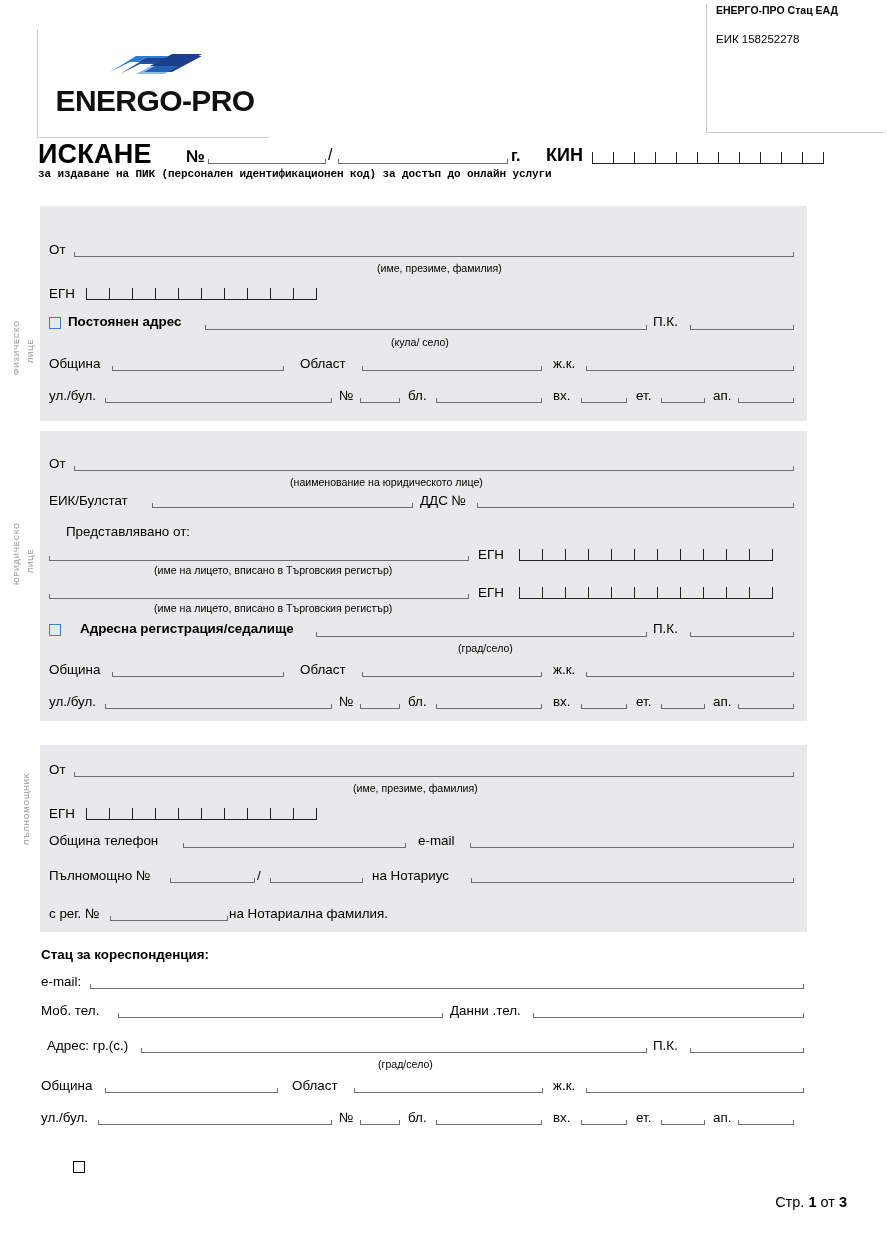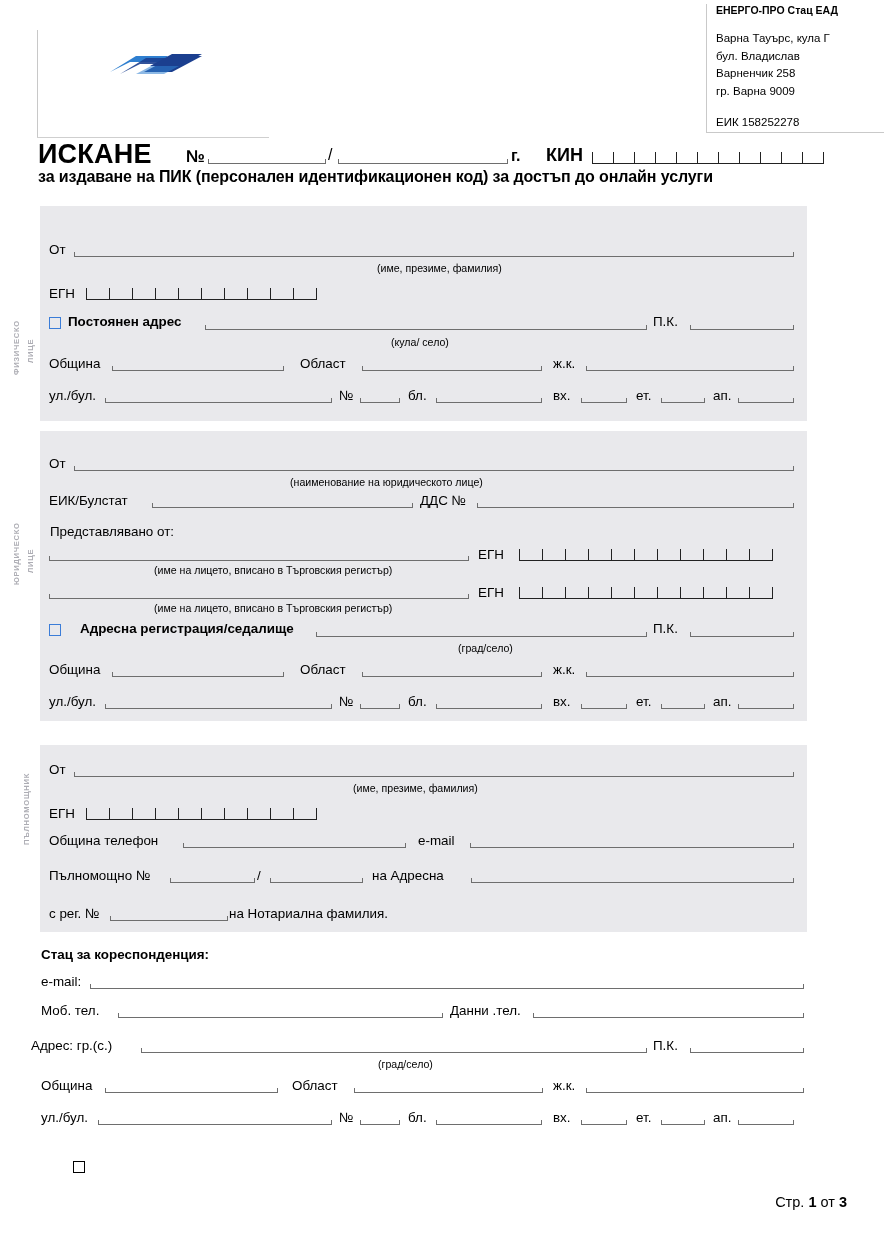--- a/index.html
+++ b/index.html
@@ -118,23 +118,24 @@
     position: absolute; left: 473px; top: 7px;
     font-size: 16px; font-weight: bold;
   }
   .t-kin {
     position: absolute; left: 508px; top: 5px;
     font-size: 18px; font-weight: bold;
   }
   .subtitle {
     position: absolute;
     left: 38px; top: 168px;
-    font-size: 16px;
+    font-size: 11px;
     font-weight: bold;
     letter-spacing: -0.1px;
+    font-family: Liberation Mono, monospace;
   }
 
   
   .uline {
     position: absolute;
     border-bottom: 1px solid #6e6e6e;
     height: 0;
   }
   .uline.tickL::before,
   .uline.tickR::after {
@@ -227,31 +228,26 @@
   <div class="logo-block">
     <span class="logo-swoosh">
       <svg width="100" height="34" viewBox="0 0 100 34">
         <path d="M4 24 L30 8 L62 8 L54 14 L24 14 Z" fill="#2f7fd0"></path>
         <path d="M14 26 L40 10 L72 10 L64 16 L34 16 Z" fill="#1b3f8f" opacity="0.9"></path>
         <path d="M38 24 L66 24 L96 8 L68 8 Z" fill="#1b3f8f"></path>
         <path d="M30 26 L58 26 L88 10 L60 10 Z" fill="#2f7fd0" opacity="0.55"></path>
         <path d="M44 18 L74 18 L96 6 L66 6 Z" fill="#1b3f8f"></path>
       </svg>
     </span>
+    <div class="logo-word">ENERGO-PRO</div>
   </div>
 
   <div class="company-box">
     <div class="divider-l"></div>
     <div class="company-name">ЕНЕРГО-ПРО Стац ЕАД</div>
-    <div class="company-addr">
-      <div>Варна Тауърс, кула Г</div>
-      <div>бул. Владислав</div>
-      <div>Варненчик 258</div>
-      <div>гр. Варна 9009</div>
-    </div>
     <div class="company-eik">ЕИК 158252278</div>
     <div class="company-underline"></div>
   </div>
 
   <div class="title-row">
     <span class="t-iskane">ИСКАНЕ</span>
     <span class="t-no">№</span>
     <span class="uline tickL tickR" style="left:170px; top:23px; width:118px;"></span>
     <span class="t-slash">/</span>
     <span class="uline tickL tickR" style="left:300px; top:23px; width:170px;"></span>
@@ -330,21 +326,21 @@
 
   <span class="lbl" style="left:49px; top:456px;">От</span>
   <span class="uline tickL tickR" style="left:74px; top:470px; width:720px;"></span>
   <span class="hint" style="left:290px; top:476px;">(наименование на юридическото лице)</span>
 
   <span class="lbl" style="left:49px; top:493px;">ЕИК/Булстат</span>
   <span class="uline tickL tickR" style="left:152px; top:507px; width:261px;"></span>
   <span class="lbl" style="left:420px; top:493px;">ДДС №</span>
   <span class="uline tickL tickR" style="left:477px; top:507px; width:317px;"></span>
 
-  <span class="lbl" style="left:50px; top:524px;">Представлявано от:</span>
+  <span class="lbl" style="left:66px; top:524px;">Представлявано от:</span>
 
   <span class="uline tickL tickR" style="left:49px; top:560px; width:420px;"></span>
   <span class="hint" style="left:154px; top:564px;">(име на лицето, вписано в Търговския регистър)</span>
   <span class="lbl" style="left:478px; top:547px;">ЕГН</span>
   <span class="comb endcap" style="left:519px; top:549px;">
       <i style="width: 22px;"></i>
       <i style="width: 22px;"></i>
       <i style="width: 22px;"></i>
       <i style="width: 22px;"></i>
       <i style="width: 22px;"></i>
@@ -422,38 +418,38 @@
 
   <span class="lbl" style="left:49px; top:833px;">Община телефон</span>
   <span class="uline tickL tickR" style="left:183px; top:847px; width:223px;"></span>
   <span class="lbl" style="left:418px; top:833px;">e-mail</span>
   <span class="uline tickL tickR" style="left:470px; top:847px; width:324px;"></span>
 
   <span class="lbl" style="left:49px; top:868px;">Пълномощно №</span>
   <span class="uline tickL tickR" style="left:170px; top:882px; width:85px;"></span>
   <span class="lbl" style="left:257px; top:868px;">/</span>
   <span class="uline tickL tickR" style="left:270px; top:882px; width:93px;"></span>
-  <span class="lbl" style="left:372px; top:868px;">на Адресна</span>
+  <span class="lbl" style="left:372px; top:868px;">на Нотариус</span>
   <span class="uline tickL tickR" style="left:471px; top:882px; width:323px;"></span>
 
   <span class="lbl" style="left:49px; top:906px;">с рег. №</span>
   <span class="uline tickL tickR" style="left:110px; top:920px; width:118px;"></span>
   <span class="lbl" style="left:229px; top:906px;">на Нотариална фамилия.</span>
 
   <span class="lbl b" style="left:41px; top:947px;">Стац за кореспонденция:</span>
 
   <span class="lbl" style="left:41px; top:974px;">e-mail:</span>
   <span class="uline tickL tickR" style="left:90px; top:988px; width:714px;"></span>
 
   <span class="lbl" style="left:41px; top:1003px;">Моб. тел.</span>
   <span class="uline tickL tickR" style="left:118px; top:1017px; width:325px;"></span>
   <span class="lbl" style="left:450px; top:1003px;">Данни .тел.</span>
   <span class="uline tickL tickR" style="left:533px; top:1017px; width:271px;"></span>
 
-  <span class="lbl" style="left:31px; top:1038px;">Адрес: гр.(с.)</span>
+  <span class="lbl" style="left:47px; top:1038px;">Адрес: гр.(с.)</span>
   <span class="uline tickL tickR" style="left:141px; top:1052px; width:506px;"></span>
   <span class="hint" style="left:378px; top:1058px;">(град/село)</span>
   <span class="lbl" style="left:653px; top:1038px;">П.К.</span>
   <span class="uline tickL tickR" style="left:690px; top:1052px; width:114px;"></span>
 
   <span class="lbl" style="left:41px; top:1078px;">Община</span>
   <span class="uline tickL tickR" style="left:105px; top:1092px; width:173px;"></span>
   <span class="lbl" style="left:292px; top:1078px;">Област</span>
   <span class="uline tickL tickR" style="left:354px; top:1092px; width:189px;"></span>
   <span class="lbl" style="left:553px; top:1078px;">ж.к.</span>

